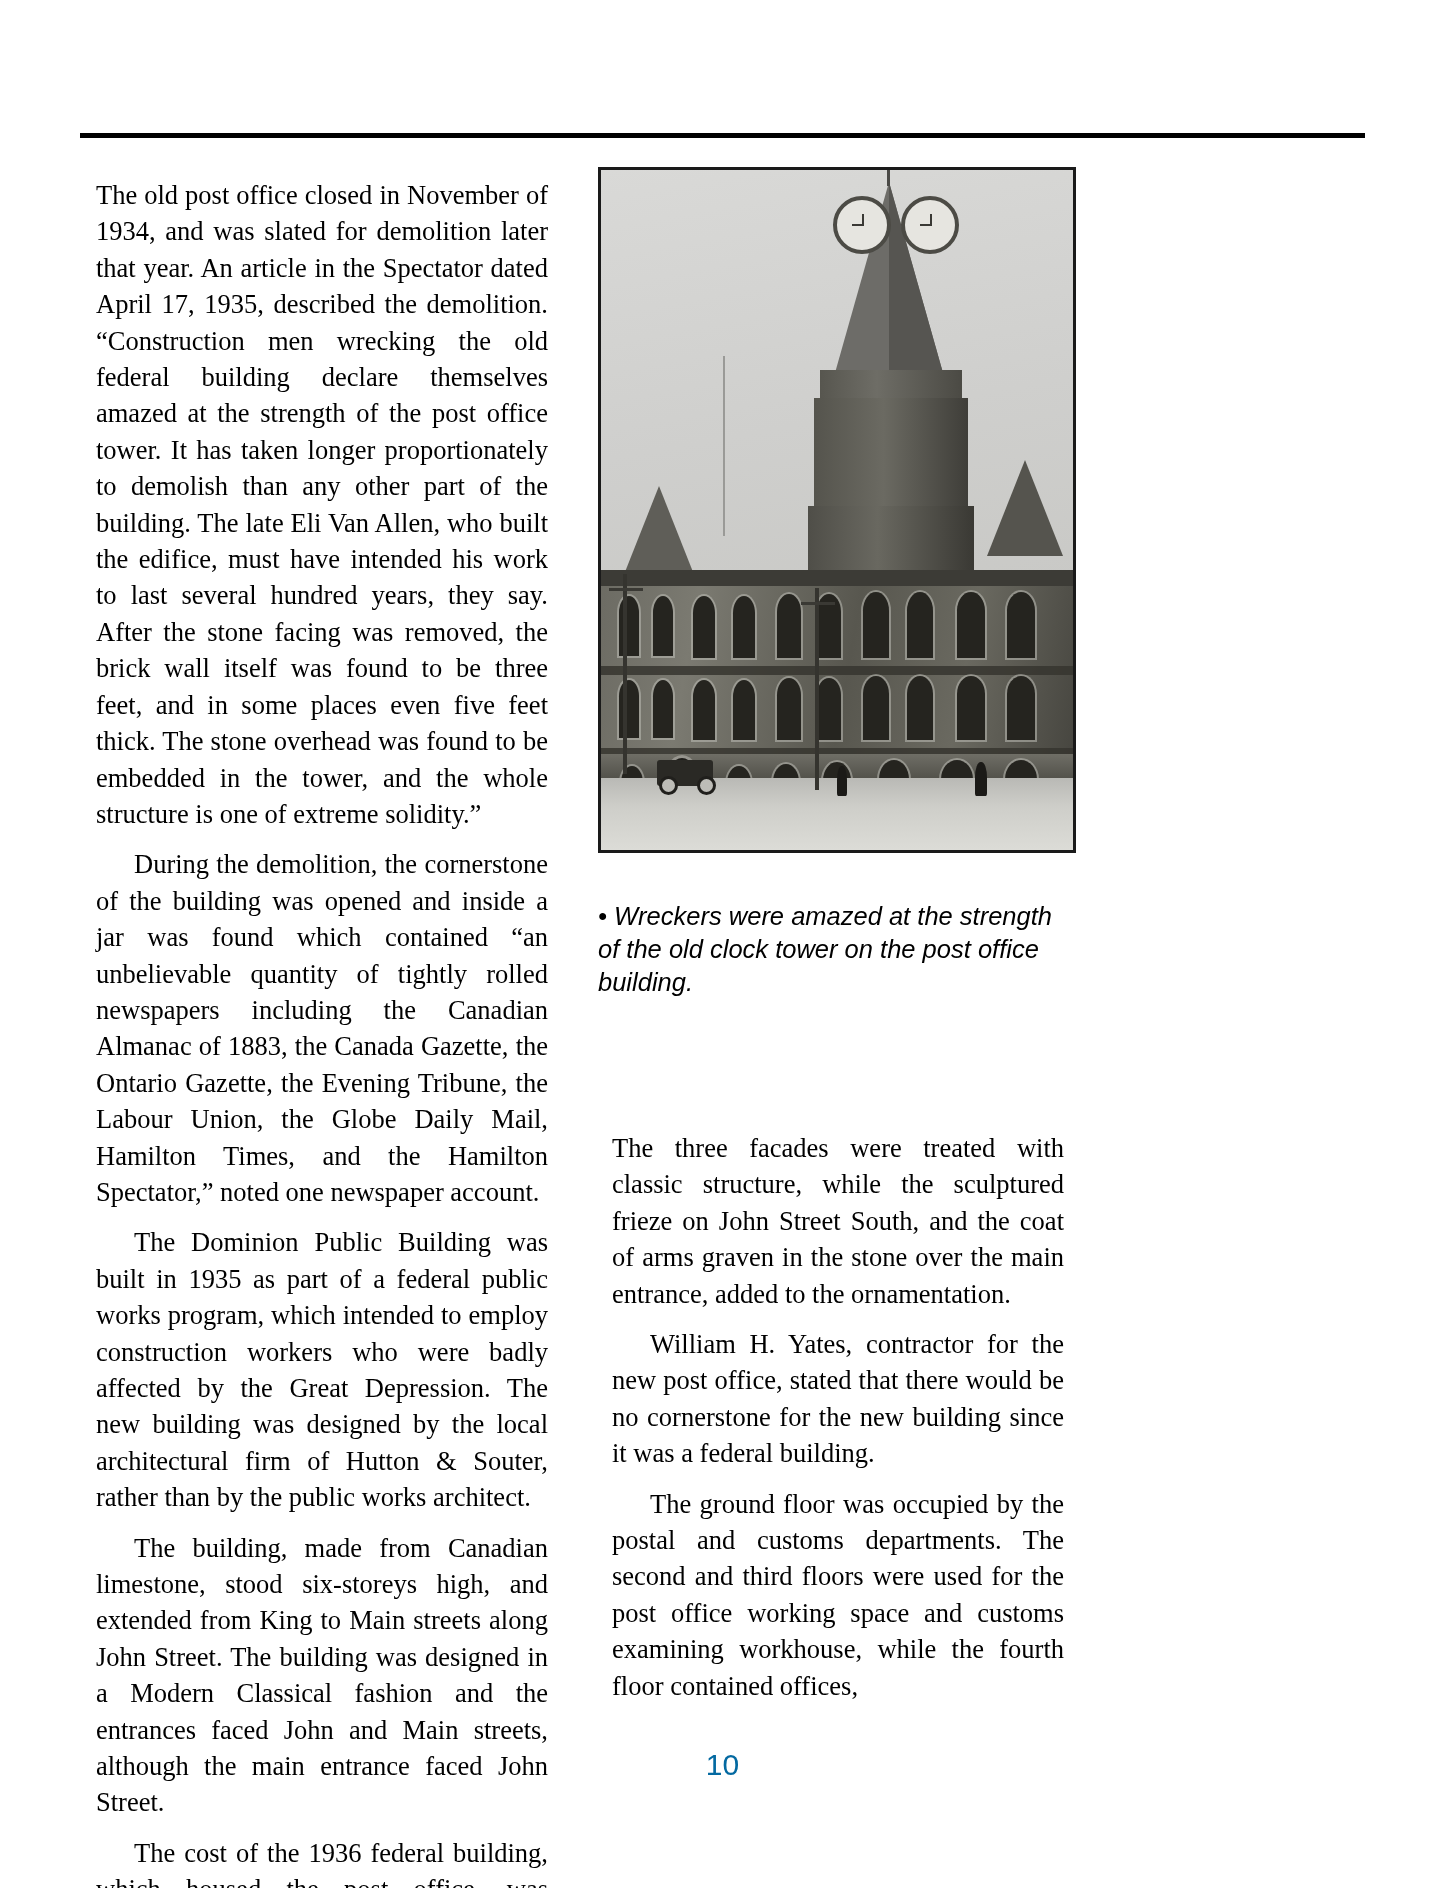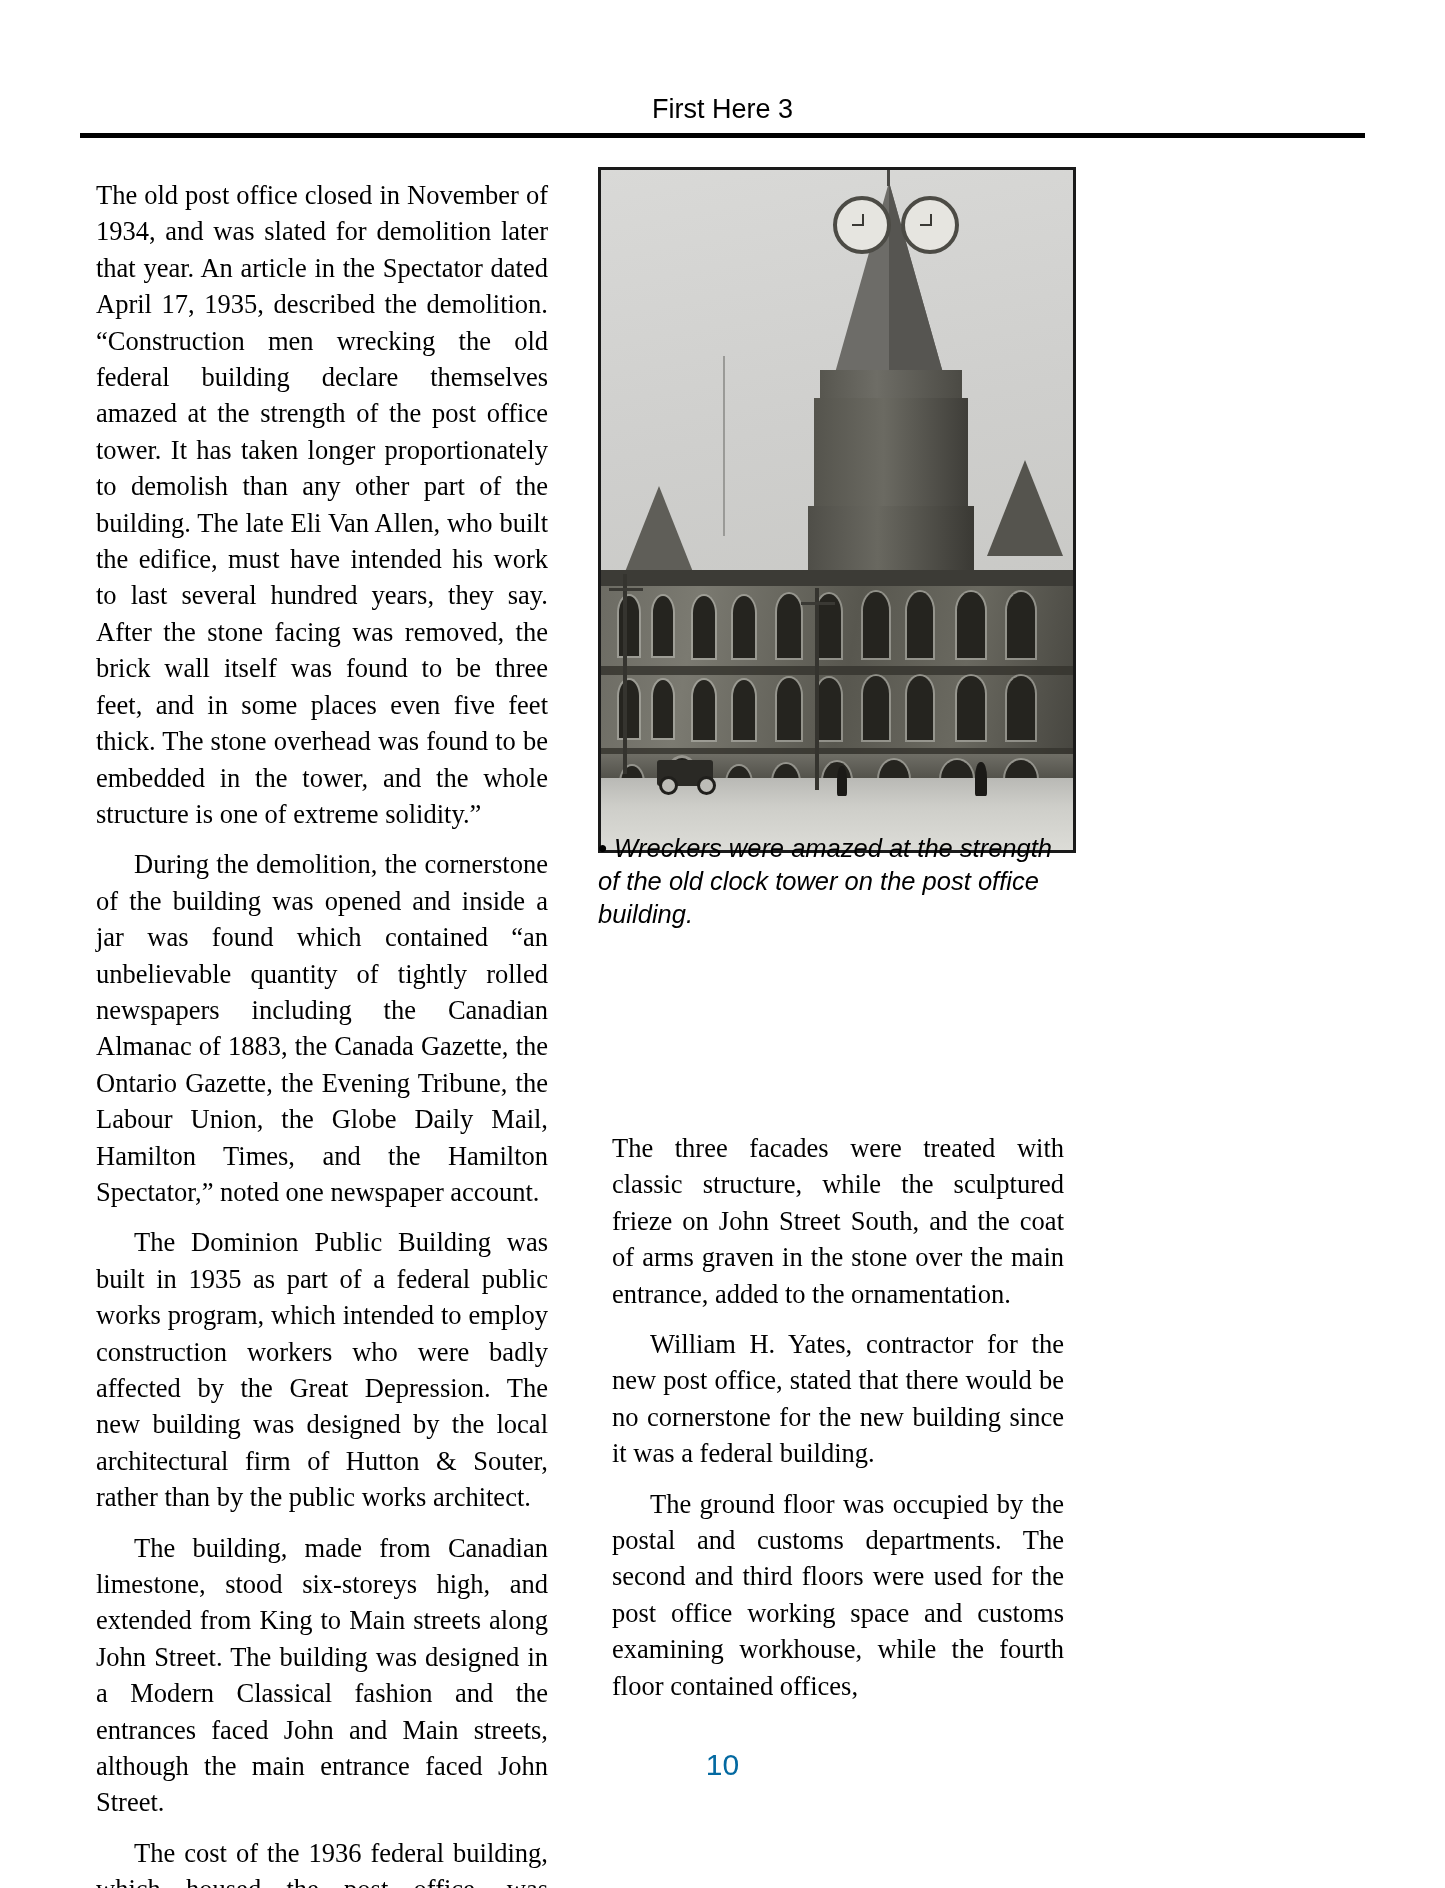--- a/index.html
+++ b/index.html
@@ -265,21 +265,21 @@
     width: 13px; height: 13px;
     border-radius: 50%;
     border: 3px solid #201f1c;
     background: #bdbcb7;
   }
 
   
   .caption {
     position: absolute;
     left: 598px;
-    top: 832px;
+    top: 900px;
     width: 480px;
     font-family: "Liberation Sans", sans-serif;
     font-style: italic;
     font-size: 25.5px;
     line-height: 33px;
     color: #000;
   }
 
   
   .folio {
@@ -291,21 +291,20 @@
     font-family: "Liberation Sans", sans-serif;
     font-size: 30px;
     color: #0369a1;
   }
 </style>
 </head>
 <body>
 
 <div class="page">
 
-  <div class="running-head">First Here 3</div>
   <div class="head-rule"></div>
 
   <div class="col col-left">
     <p>The old post office closed in November of 1934, and was slated for demolition later that year. An article in the Spectator dated April 17, 1935, described the demolition. “Construction men wrecking the old federal building declare themselves amazed at the strength of the post office tower. It has taken longer proportionately to demolish than any other part of the building. The late Eli Van Allen, who built the edifice, must have intended his work to last several hundred years, they say. After the stone facing was removed, the brick wall itself was found to be three feet, and in some places even five feet thick. The stone overhead was found to be embedded in the tower, and the whole structure is one of extreme solidity.”</p>
     <p class="indent">During the demolition, the cornerstone of the building was opened and inside a jar was found which contained “an unbelievable quantity of tightly rolled newspapers including the Canadian Almanac of 1883, the Canada Gazette, the Ontario Gazette, the Evening Tribune, the Labour Union, the Globe Daily Mail, Hamilton Times, and the Hamilton Spectator,” noted one newspaper account.</p>
     <p class="indent">The Dominion Public Building was built in 1935 as part of a federal public works program, which intended to employ construction workers who were badly affected by the Great Depression. The new building was designed by the local architectural firm of Hutton &amp; Souter, rather than by the public works architect.</p>
     <p class="indent">The building, made from Canadian limestone, stood six-storeys high, and extended from King to Main streets along John Street. The building was designed in a Modern Classical fashion and the entrances faced John and Main streets, although the main entrance faced John Street.</p>
     <p class="indent">The cost of the 1936 federal building, which housed the post office, was $1,600,000.</p>
   </div>
 

